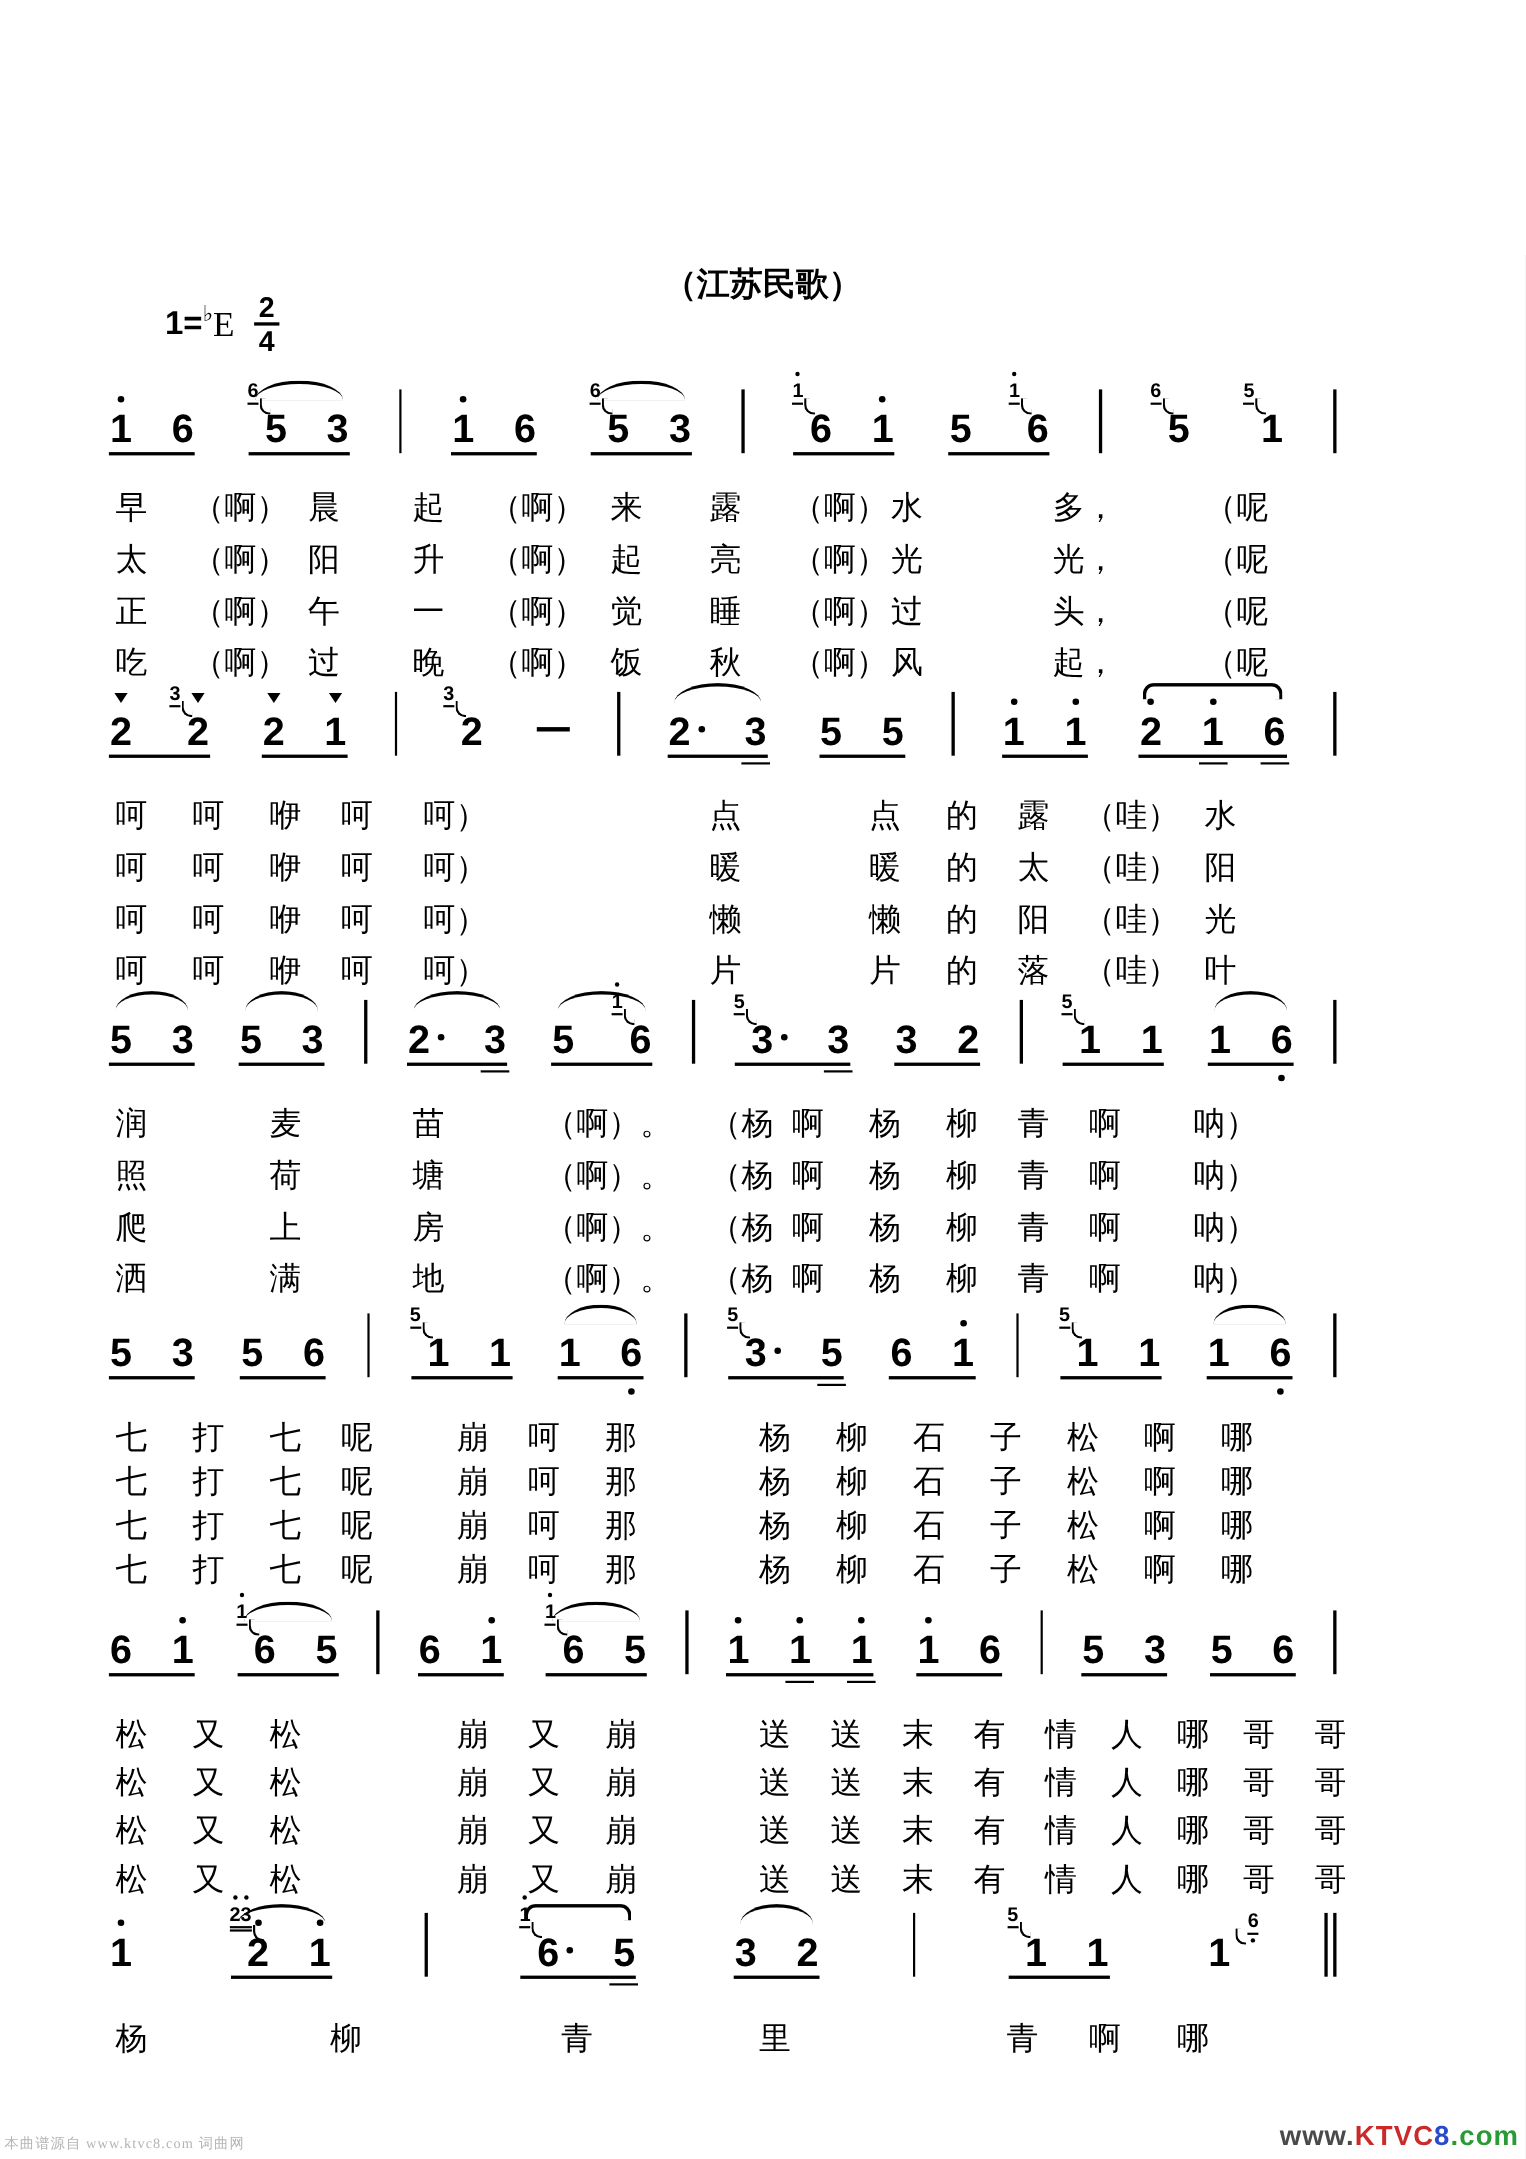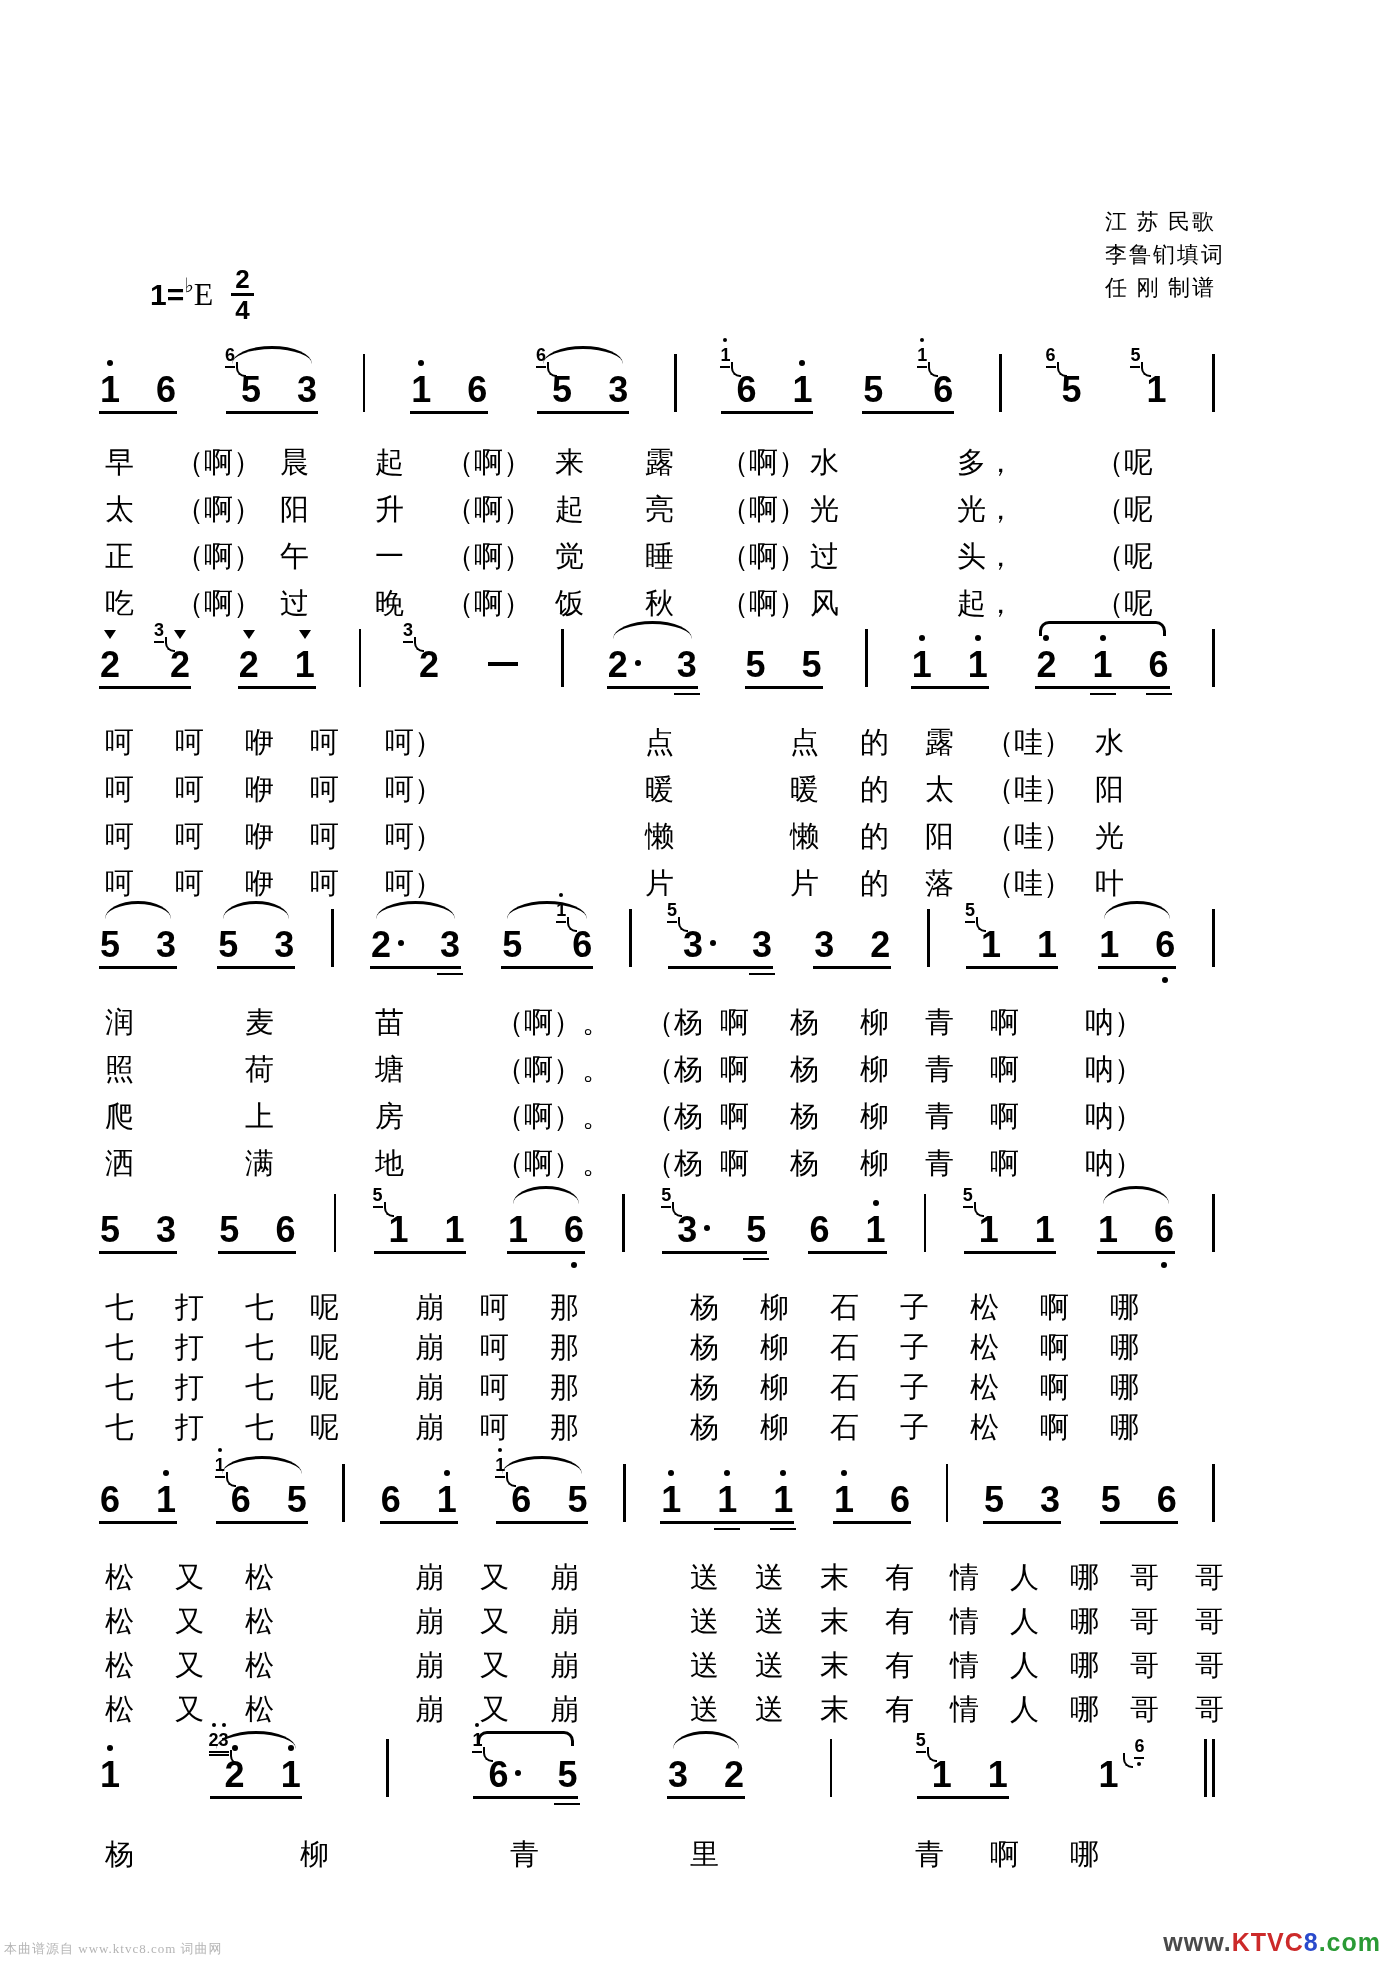--- a/index.html
+++ b/index.html
@@ -62,21 +62,21 @@
 
   
   .wm-left{position:absolute;left:4px;bottom:5px;font-size:13px;color:#b5b5b5;letter-spacing:1px;}
   .wm-right{position:absolute;right:6px;bottom:6px;font-size:25px;font-weight:700;
          font-family:"Liberation Sans","DejaVu Sans",sans-serif;letter-spacing:1px;}
 </style>
 </head>
 <body>
 
 <div class="page">
-  <div class="credits"><div>江 苏 民歌</div><div>李鲁钔填词</div><div>任 刚 制谱</div></div>
+  <div class="subtitle">（江苏民歌）</div>
   <div class="keysig">
     <span>1=</span>
       <span class="flat">♭</span>
       <span class="tonic">E</span>
     <span class="meter">
       <span class="num">2</span>
       <span class="den">4</span>
     </span>
   </div>
 

